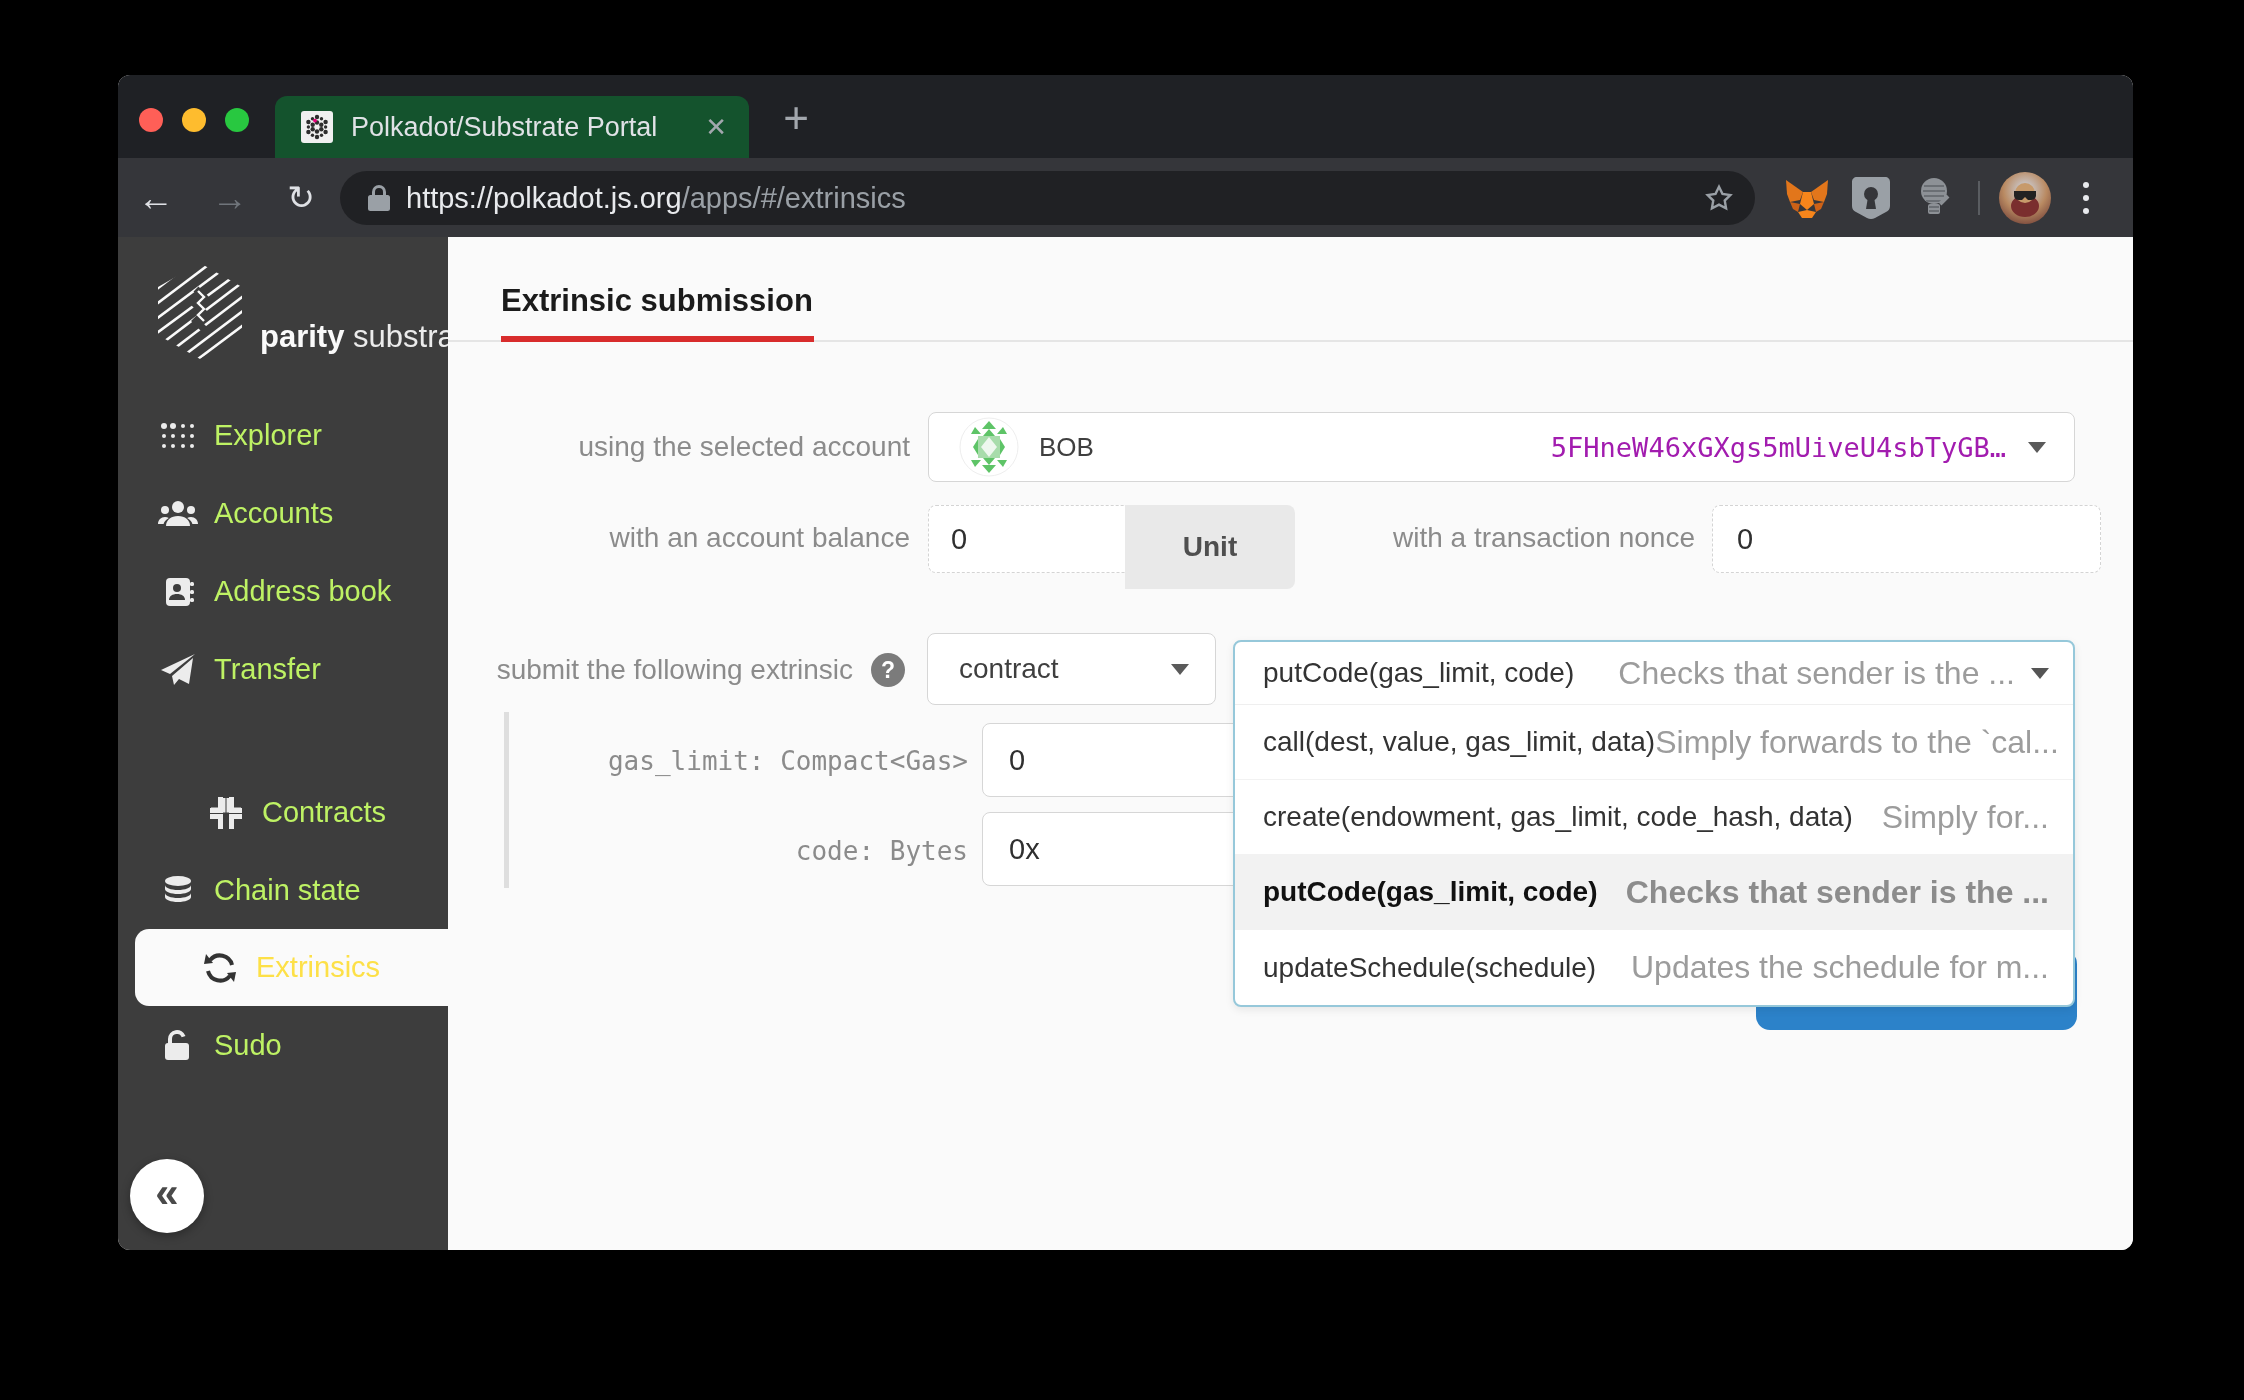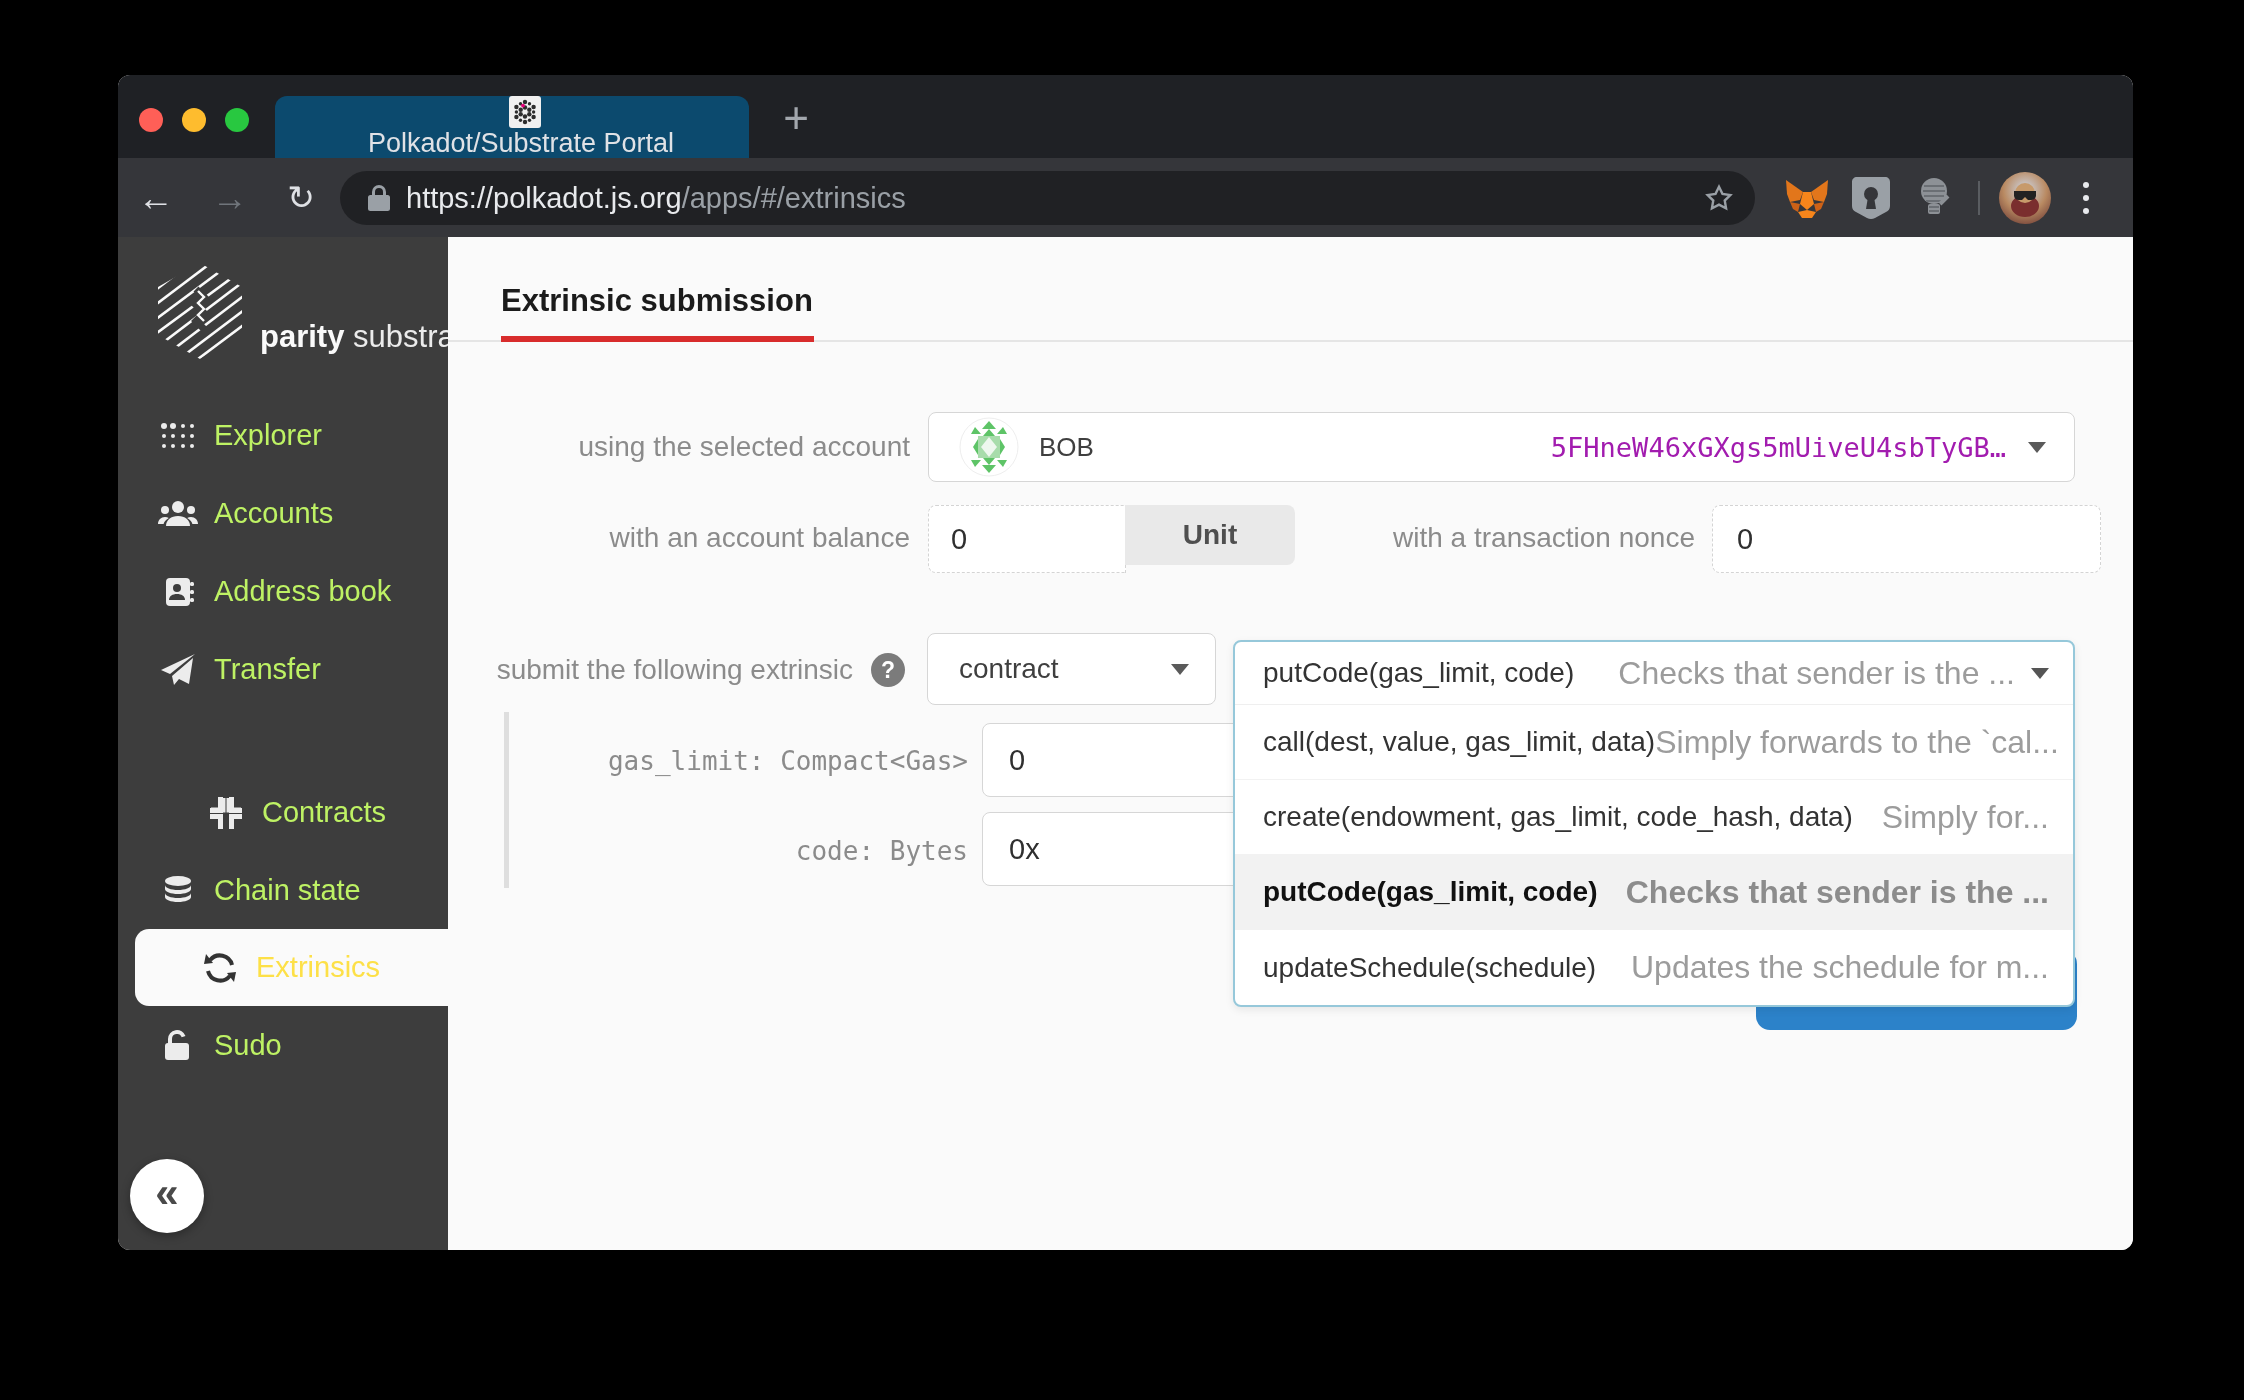--- a/index.html
+++ b/index.html
@@ -8,21 +8,21 @@
   
   .window{position:absolute;left:118px;top:75px;width:2015px;height:1175px;border-radius:12px;overflow:hidden;background:#fafafa;}
 
   
   .tabstrip{position:absolute;left:0;top:0;width:100%;height:83px;background:#1f2125;}
   .lights{position:absolute;left:21px;top:33px;display:flex;gap:19px;}
   .light{width:24px;height:24px;border-radius:50%;}
   .light.red{background:#ff5f57;}
   .light.yellow{background:#febc2e;}
   .light.green{background:#28c840;}
-  .tab{position:absolute;left:157px;top:21px;width:474px;height:62px;background:#0c4a6e;border-radius:12px 12px 0 0;display:flex;align-items:center;flex-direction:column;}
+  .tab{position:absolute;left:157px;top:21px;width:474px;height:62px;background:#14532d;border-radius:12px 12px 0 0;display:flex;align-items:center;}
   .favicon{width:32px;height:32px;margin-left:26px;background:#f0f0f0;border-radius:3px;flex:none;}
   .tabtitle{margin-left:18px;font-size:27px;color:#e0e2e6;white-space:nowrap;}
   .tabclose{margin-left:auto;margin-right:22px;font-size:26px;color:#a2a7ad;}
   .newtab{position:absolute;left:653px;top:18px;width:50px;height:50px;color:#a2a7ad;font-size:44px;font-weight:300;display:flex;align-items:center;justify-content:center;}
 
   
   .toolbar{position:absolute;left:0;top:83px;width:100%;height:79px;background:#35363a;}
   .navbtn{position:absolute;top:0;height:79px;display:flex;align-items:center;justify-content:center;width:56px;font-size:36px;color:#dfe1e5;}
   .navbtn.fwd{color:#70757b;}
   .omnibox{position:absolute;left:222px;top:13px;width:1415px;height:54px;border-radius:27px;background:#202124;display:flex;align-items:center;}
@@ -375,21 +375,21 @@
         </span>
         <span class="acct-name">BOB</span>
         <span class="acct-addr">5FHneW46xGXgs5mUiveU4sbTyGB…</span>
         <span class="caret acct-caret"></span>
       </div>
 
       <div class="formlabel" style="left:0;width:462px;top:285px;">with an account balance</div>
       <div class="dashedinput" style="left:480px;top:268px;width:198px;height:68px;border-radius:8px 0 0 8px;">
         <span style="margin-left:22px;">0</span>
       </div>
-      <div class="unitblock" style="left:677px;top:268px;width:170px;height:60px;">Unit</div>
+      <div class="unitblock" style="left:677px;top:268px;width:170px;height:84px;">Unit</div>
       <div class="formlabel" style="left:785px;width:462px;top:285px;">with a transaction nonce</div>
       <div class="dashedinput" style="left:1264px;top:268px;width:389px;height:68px;border-radius:8px;">
         <span style="margin-left:24px;">0</span>
       </div>
 
       <div class="formlabel" style="left:0;width:405px;top:417px;">submit the following extrinsic</div>
       <div class="helpdot" style="left:423px;top:416px;">?</div>
       <div class="selectbox" style="left:479px;top:396px;width:289px;height:72px;">
         <span style="margin-left:31px;font-size:28px;color:#3f3f3f;">contract</span>
         <span class="caret" style="margin-left:auto;margin-right:26px;"></span>

